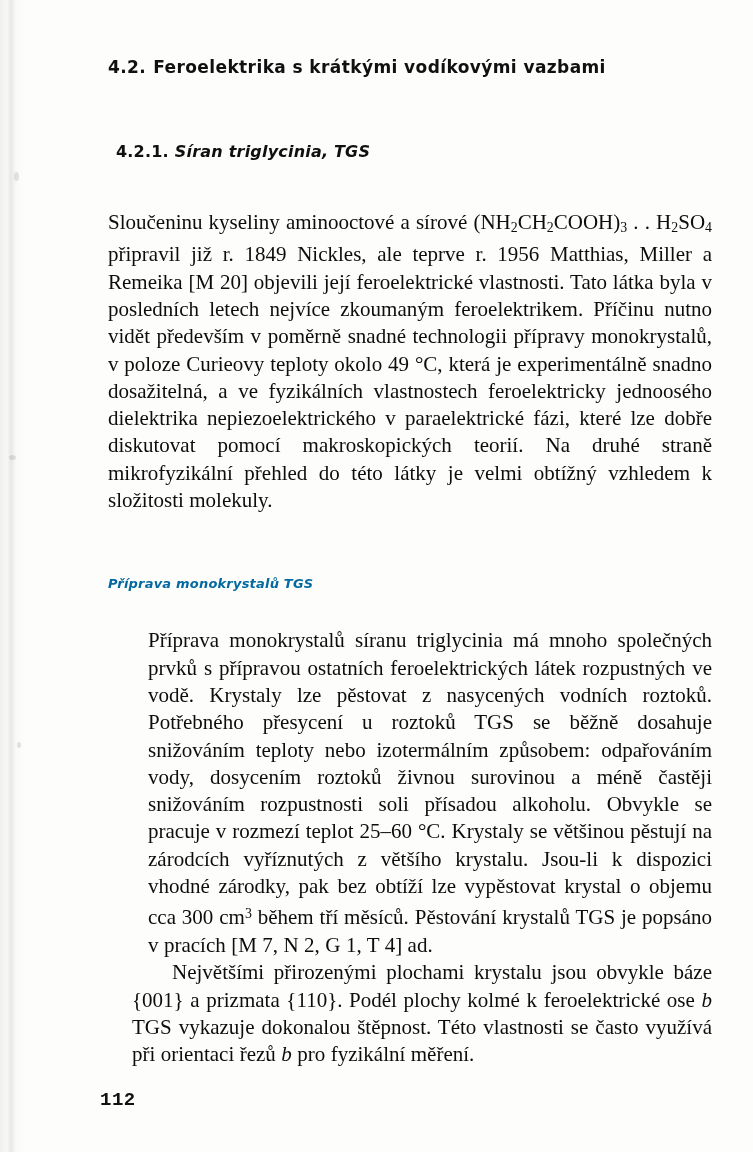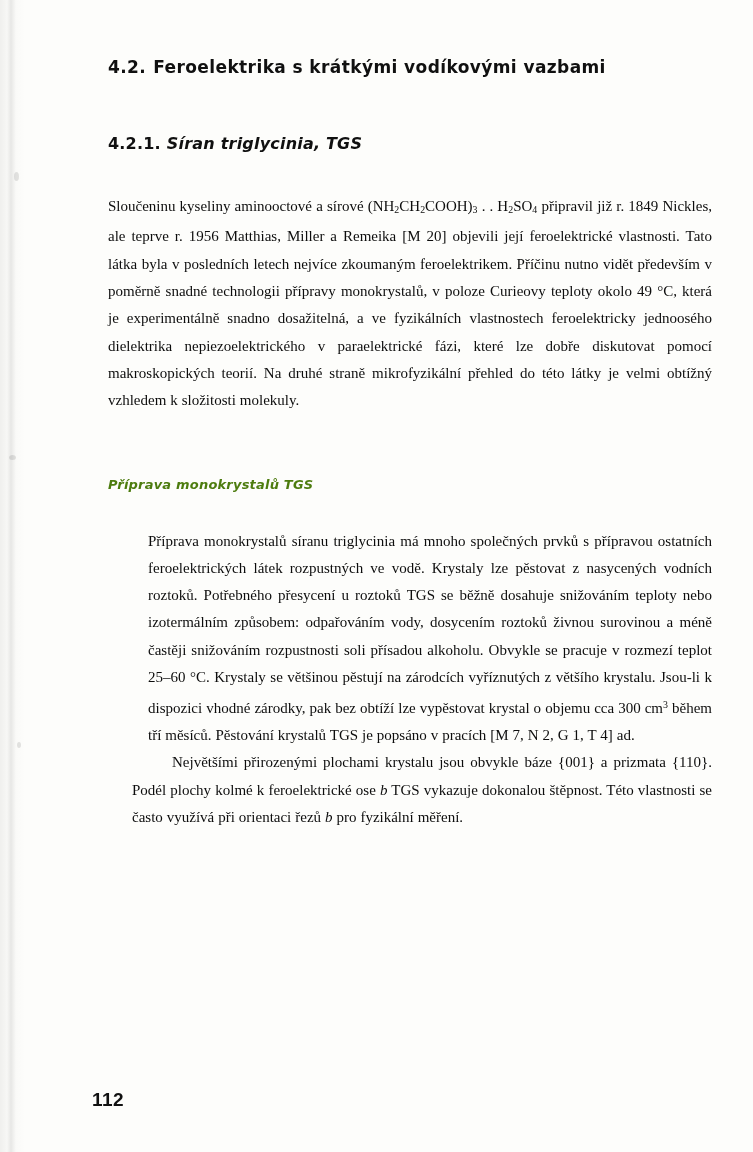--- a/index.html
+++ b/index.html
@@ -61,60 +61,60 @@
     color: #101010;
   }
   .h-section .num { margin-right: 7px; }
 
   .h-sub {
     font-family: "DejaVu Sans", "Liberation Sans", sans-serif;
     font-weight: bold;
     font-style: italic;
     font-size: 16px;
     letter-spacing: 0.2px;
-    margin: 0;
+    margin: 8px;
     padding-top: 57px;
     color: #101010;
   }
   .h-sub .num { font-style: normal; margin-right: 6px; }
 
   .h-run {
     font-family: "DejaVu Sans", "Liberation Sans", sans-serif;
     font-weight: bold;
     font-style: italic;
     font-size: 13px;
     letter-spacing: 0.2px;
     margin: 0;
     padding-top: 62px;
-    color: #4d7c0f;
+    color: #0369a1;
   }
 
   
   .para {
-    font-size: 15px;
+    font-size: 21px;
     line-height: 27.3px;
     text-align: justify;
     text-align-last: left;
     margin: 0;
     hyphens: none;
     word-spacing: 0.2px;
   }
   .para.first { padding-top: 40px; }
   .para.after-run { padding-top: 36px; margin-left: 40px; }
   .para.indented { text-indent: 40px; margin-left: 24px; }
 
   sub { font-size: 0.66em; vertical-align: -0.22em; }
   sup { font-size: 0.66em; vertical-align: 0.46em; }
   i   { font-style: italic; }
 
   .folio {
     position: absolute;
-    left: 92px;
+    left: 100px;
     top: 1089px;
-    font-family: Liberation Sans, sans-serif;
+    font-family: Liberation Mono, monospace;
     font-weight: bold;
     font-size: 19px;
     letter-spacing: 0.5px;
     color: #111;
   }
 </style>
 </head>
 <body>
 
 <div class="page">

